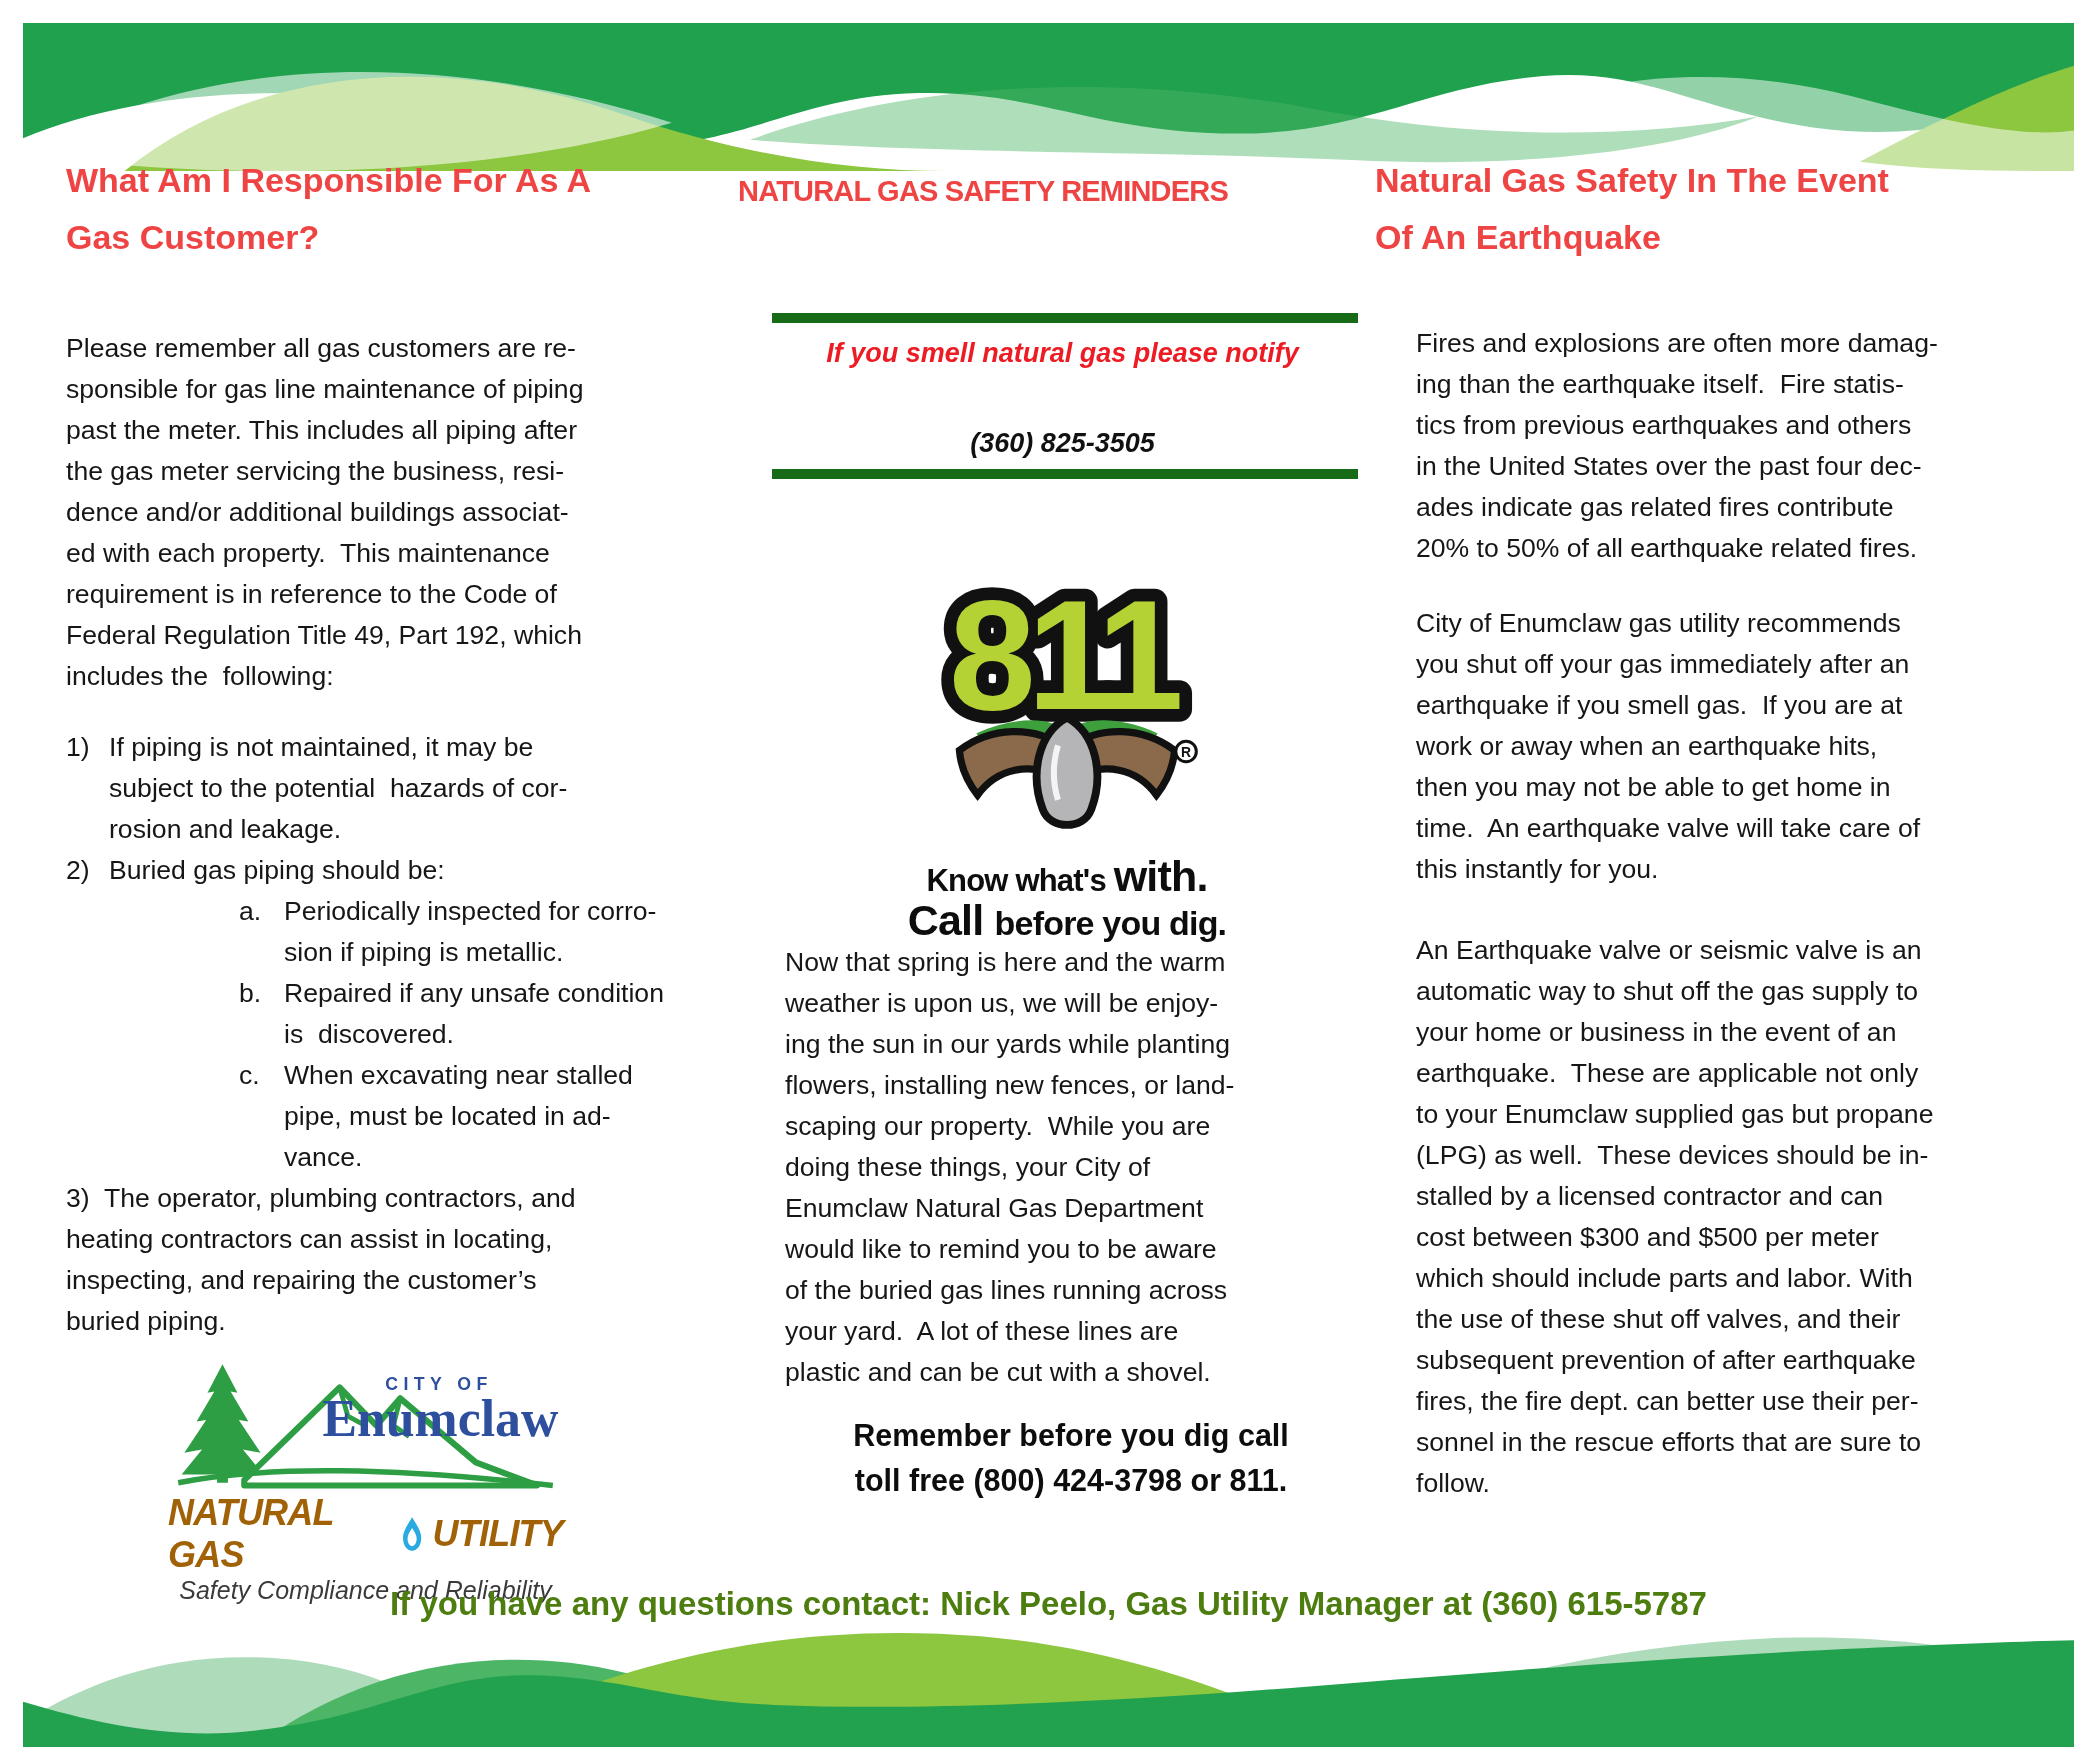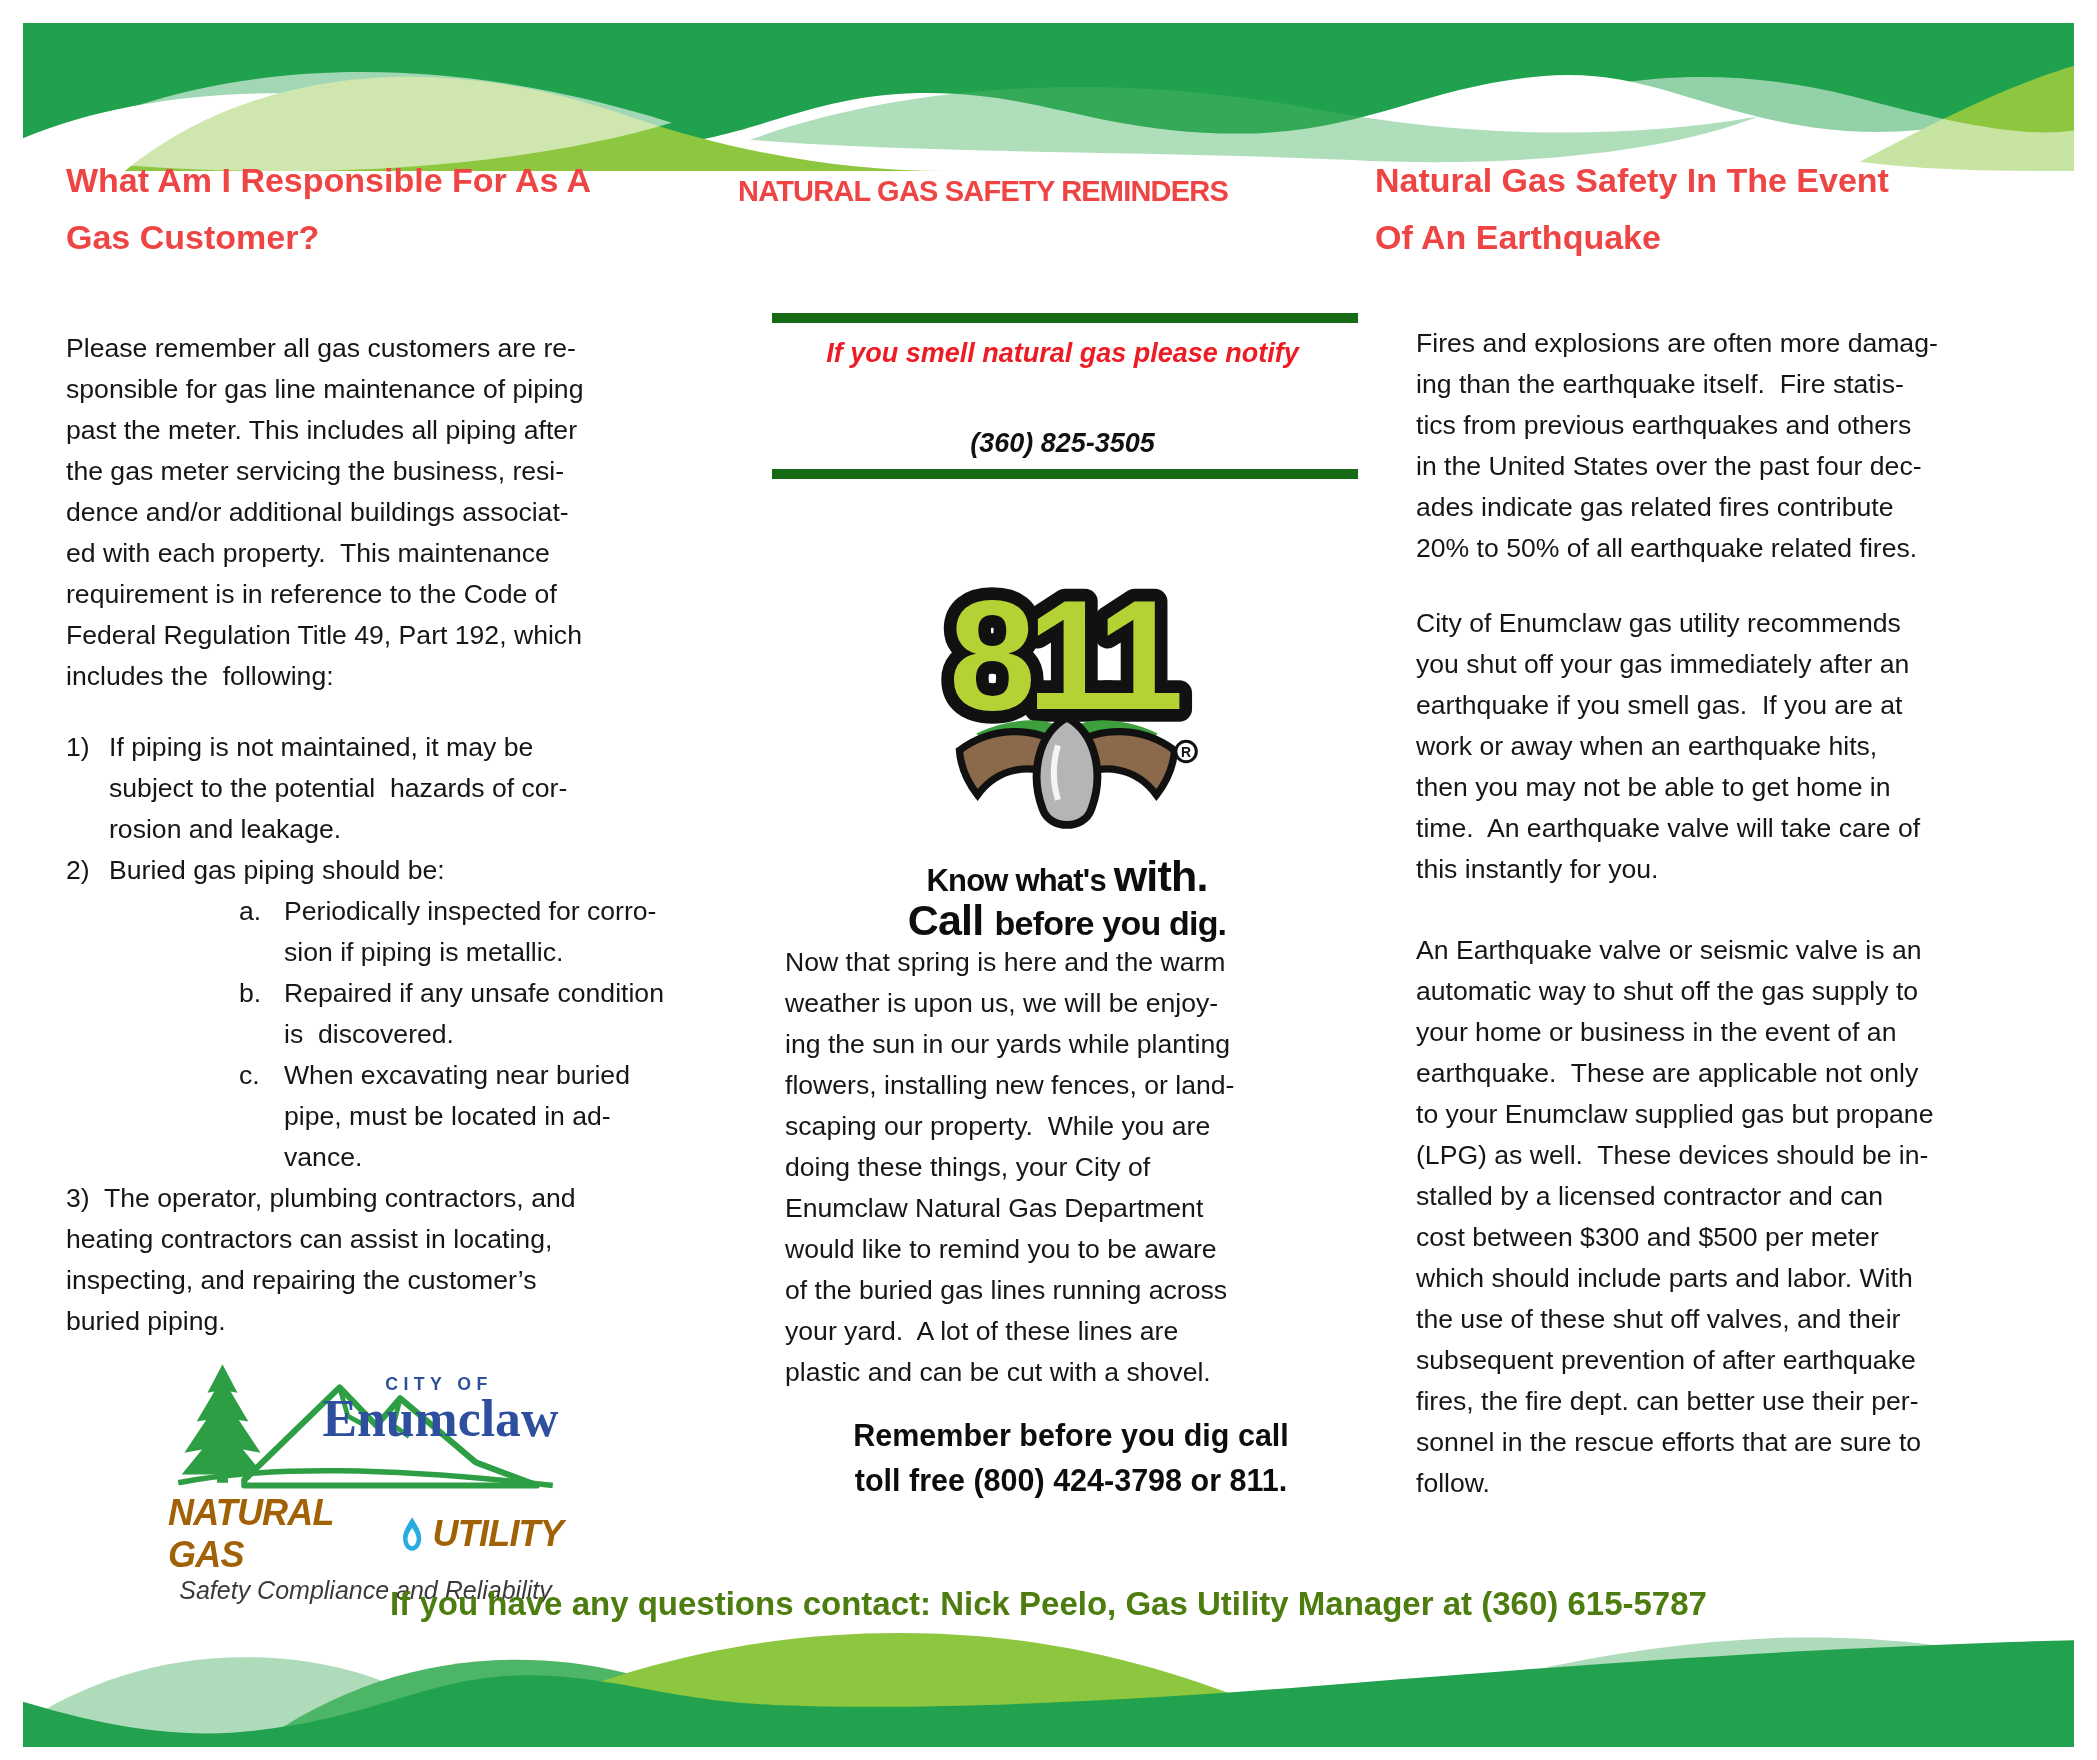--- a/index.html
+++ b/index.html
@@ -106,21 +106,21 @@
       <div class="pre">Periodically inspected for corro-
 sion if piping is metallic.</div>
     </div>
     <div class="list-row sub-row">
       <div class="list-marker">b.</div>
       <div class="pre">Repaired if any unsafe condition
 is  discovered.</div>
     </div>
     <div class="list-row sub-row">
       <div class="list-marker">c.</div>
-      <div class="pre">When excavating near buried
+      <div class="pre">When excavating near stalled
 pipe, must be located in ad-
 vance.</div>
     </div>
     <div class="pre">3)  The operator, plumbing contractors, and
 heating contractors can assist in locating,
 inspecting, and repairing the customer’s
 buried piping.</div>
   </div>
 
   <div class="abs" style="left:168px; top:1358px; width:395px;">

